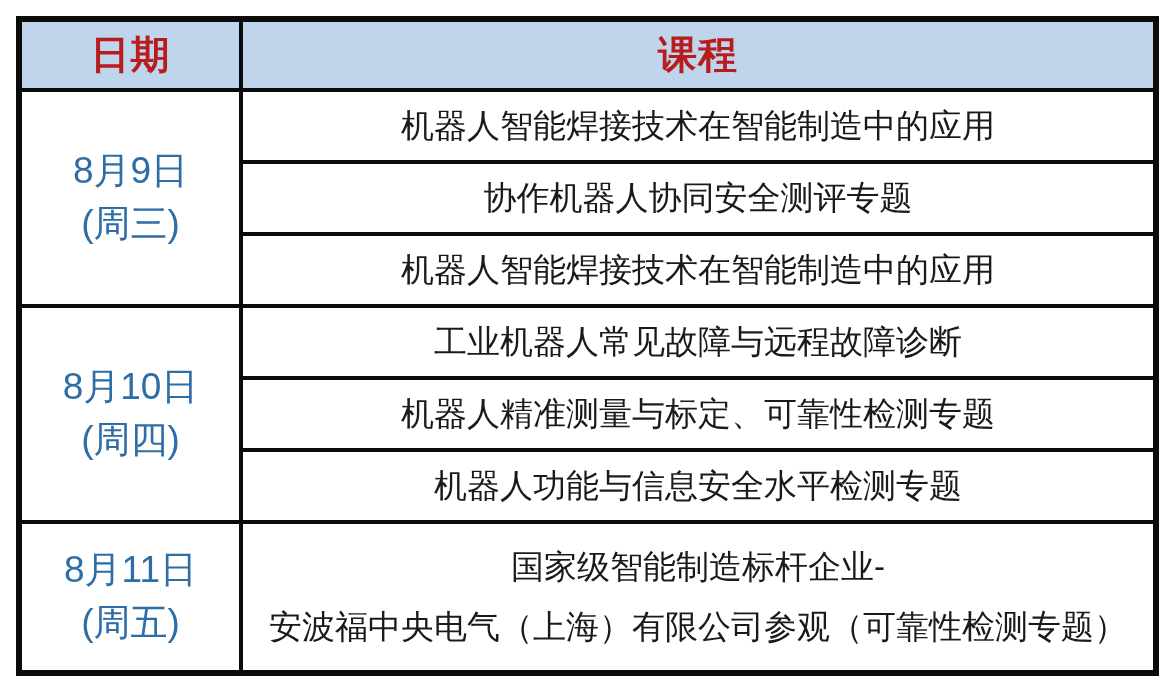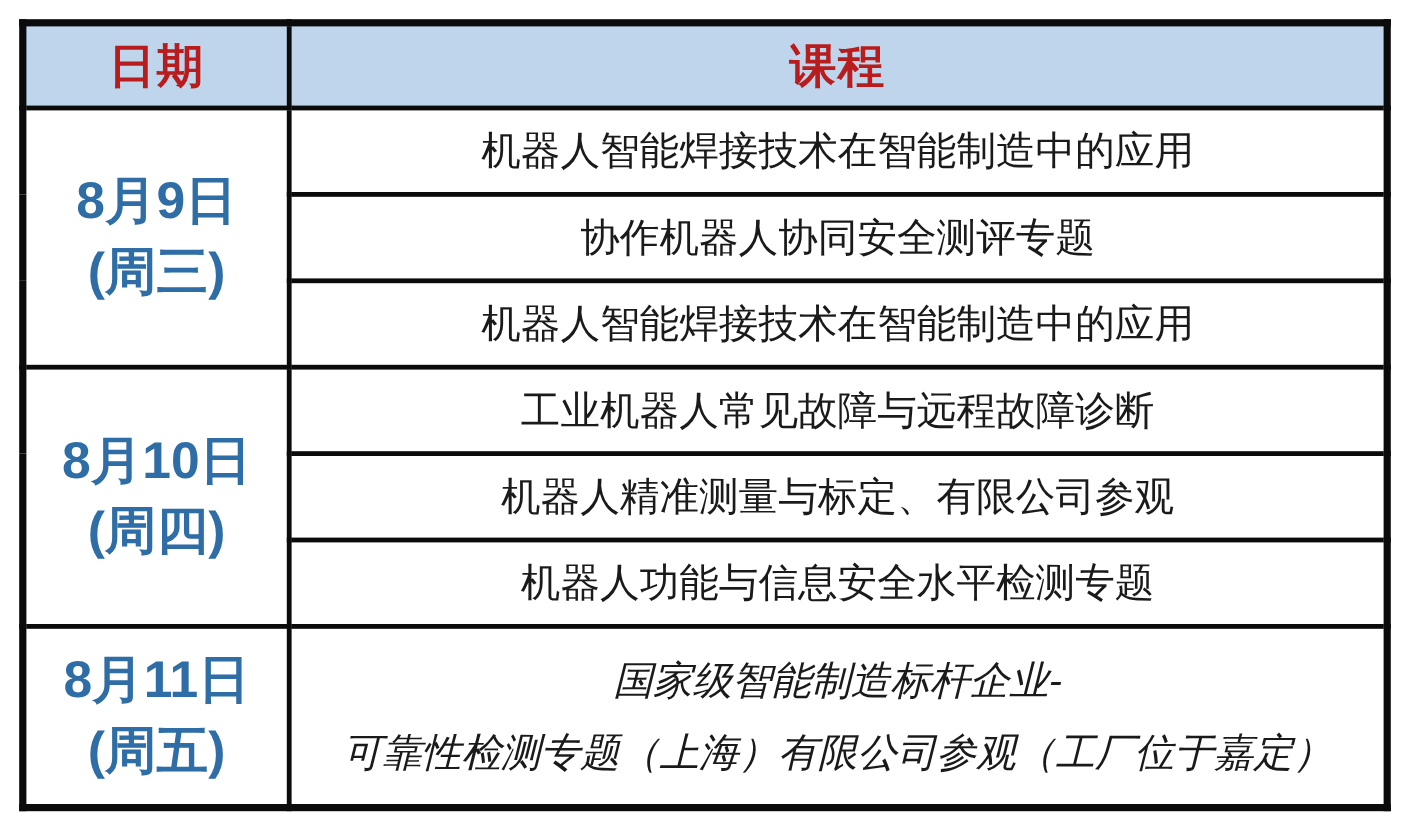--- a/index.html
+++ b/index.html
@@ -46,34 +46,33 @@
     font-family:Liberation Serif, serif;
   }
   td.course-cell{
     height:68px;
     font-size:33px;
     font-weight:normal;
     color:var(--body-text);
   }
   td.date-cell{
     color:var(--date-text);
-    font-weight:bold;
-    font-size:43px;
+    font-weight:normal;
+    font-size:37px;
   }
   .date-line{
     line-height:1.15;
     padding:5px 0;
   }
   td.course-cell-multi{
     height:146px;
   }
   .course-line{
     line-height:1.15;
     padding:11px 0;
-    font-style:italic;
   }
 </style>
 </head>
 <body>
 
 <div class="page">
   <table class="schedule">
     <colgroup>
       <col class="col-date">
       <col class="col-course">
@@ -99,31 +98,31 @@
       </tr>
 
       <tr>
         <td class="date-cell" rowspan="3">
           <div class="date-line">8月10日</div>
           <div class="date-line">(周四)</div>
         </td>
         <td class="course-cell">工业机器人常见故障与远程故障诊断</td>
       </tr>
       <tr>
-        <td class="course-cell">机器人精准测量与标定、有限公司参观</td>
+        <td class="course-cell">机器人精准测量与标定、可靠性检测专题</td>
       </tr>
       <tr>
         <td class="course-cell">机器人功能与信息安全水平检测专题</td>
       </tr>
 
       <tr>
         <td class="date-cell">
           <div class="date-line">8月11日</div>
           <div class="date-line">(周五)</div>
         </td>
         <td class="course-cell course-cell-multi">
           <div class="course-line">国家级智能制造标杆企业-</div>
-          <div class="course-line">可靠性检测专题（上海）有限公司参观（工厂位于嘉定）</div>
+          <div class="course-line">安波福中央电气（上海）有限公司参观（可靠性检测专题）</div>
         </td>
       </tr>
     </tbody>
   </table>
 </div>
 
 </body></html>

